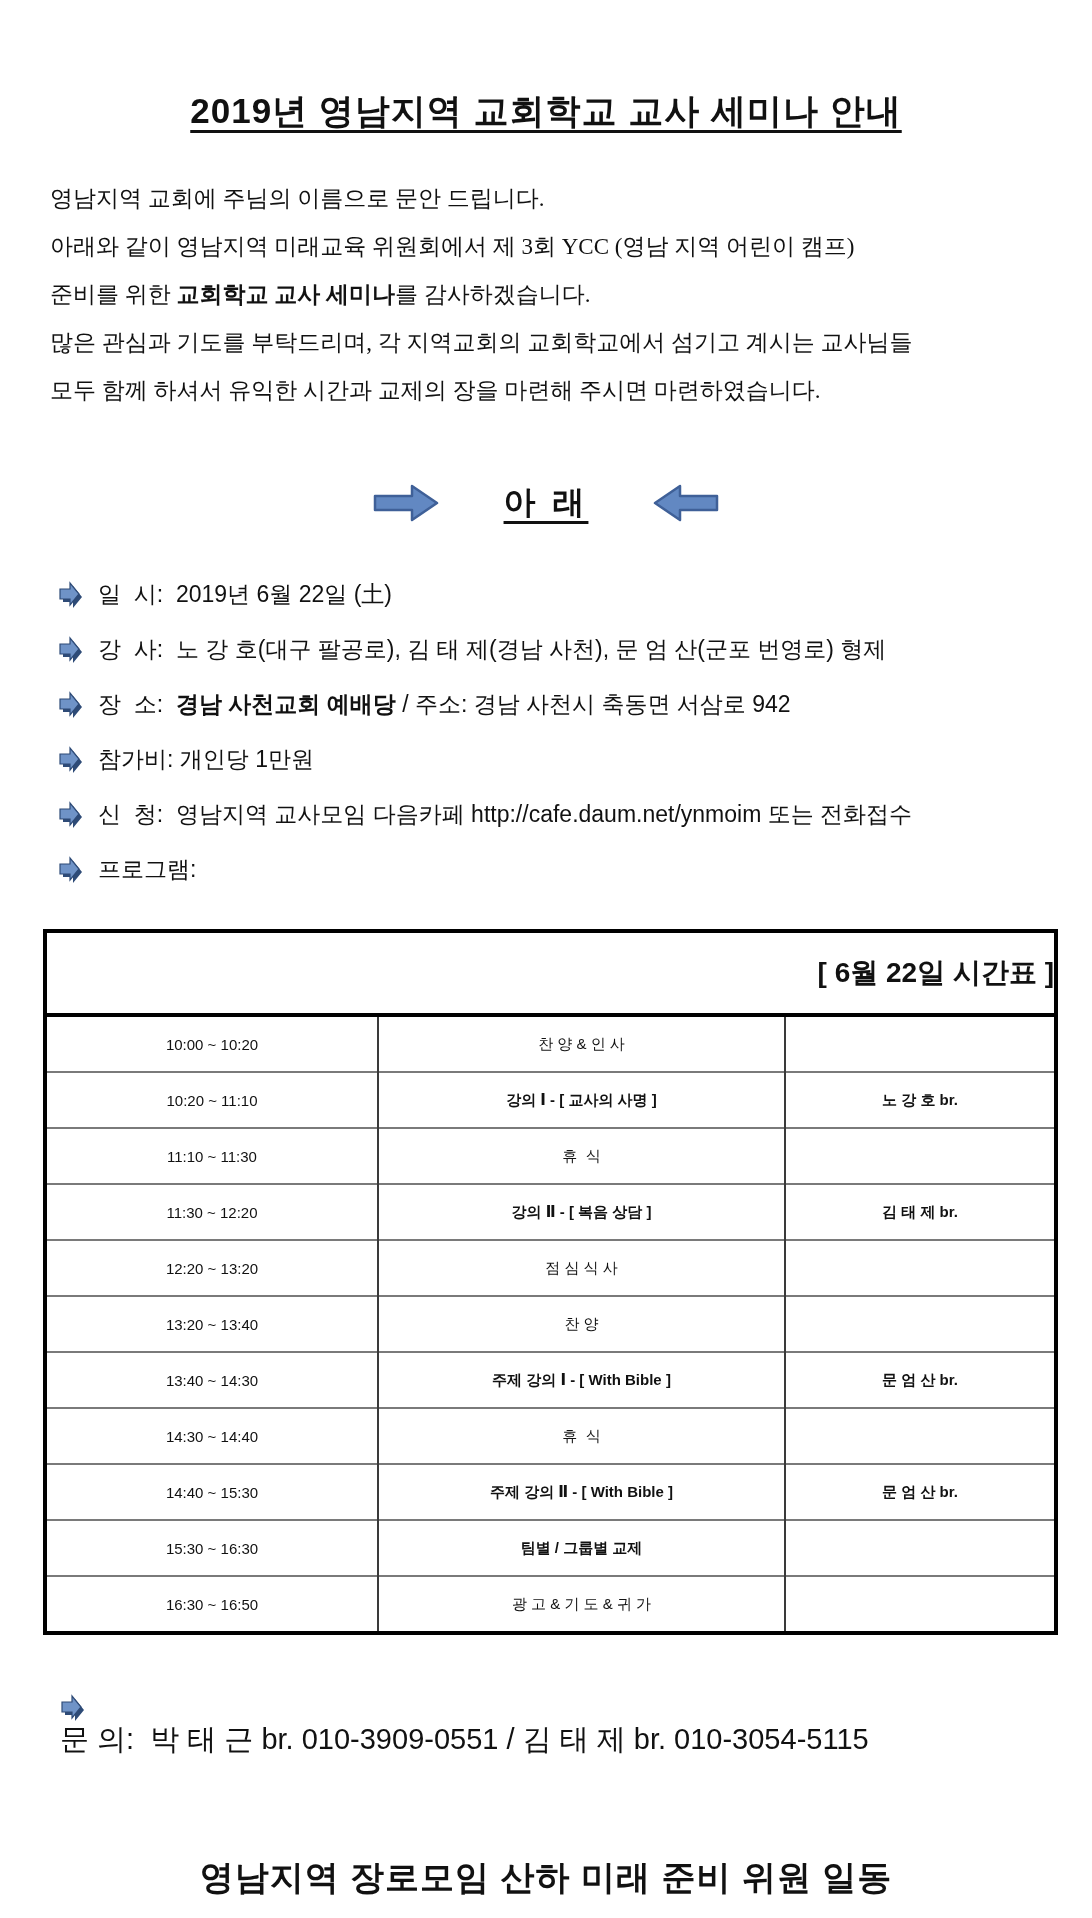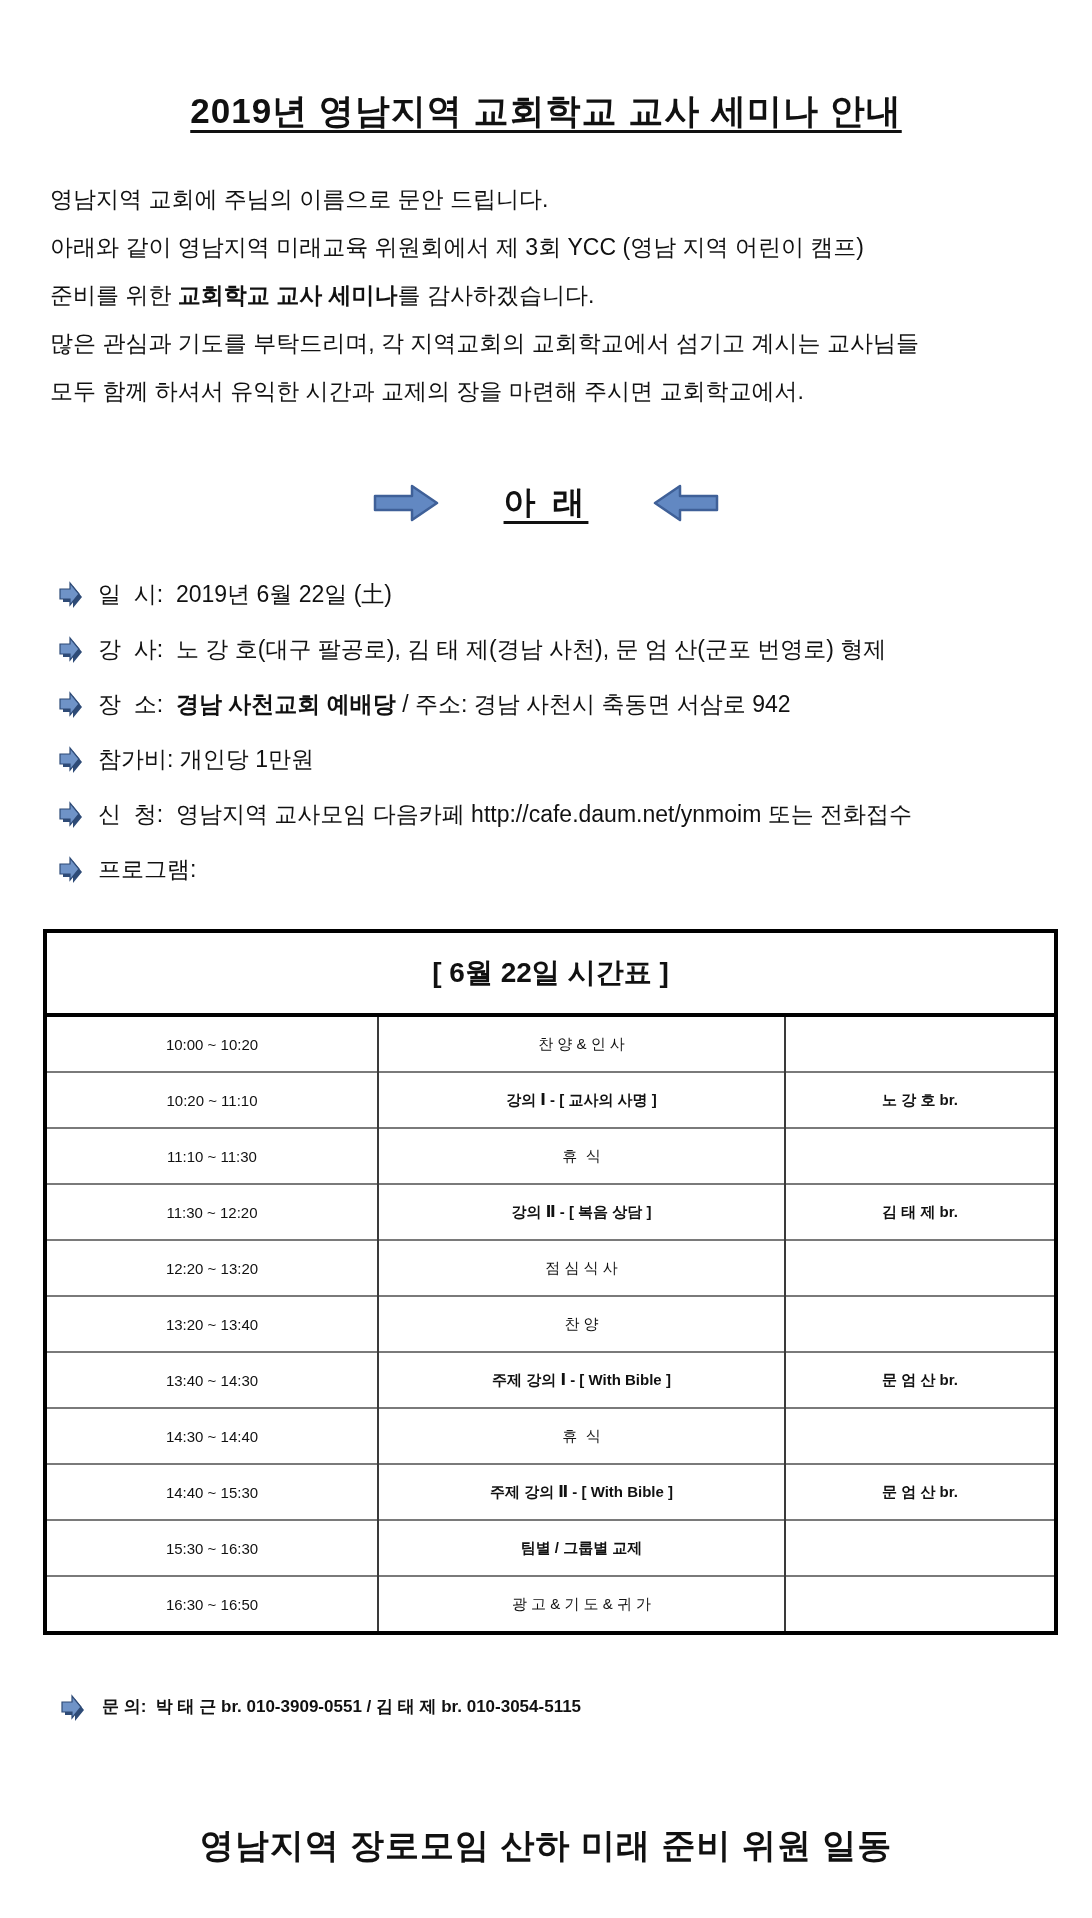--- a/index.html
+++ b/index.html
@@ -13,21 +13,21 @@
 
   .doc-title{
     margin:88px 20px 0 20px;
     text-align:center;
     font-size:35px;font-weight:bold;
     text-decoration:underline;
     text-underline-offset:7px;
     letter-spacing:1px;
   }
 
-  .intro{margin:40px 0 0 50px;font-size:23px;line-height:48px;}
+  .intro{margin:40px 0 0 50px;font-size:23px;line-height:48px;font-family:Liberation Serif, serif;}
   .intro .b{font-weight:bold;}
 
   .below-row{
     margin-top:64px;
     display:flex;align-items:center;justify-content:center;
     gap:64px;height:48px;
   }
   .below-heading{
     font-size:32px;font-weight:bold;
     text-decoration:underline;text-underline-offset:8px;
@@ -44,59 +44,59 @@
 
   .schedule{
     margin:44px 0 0 43px;
     width:1011px;
     border-collapse:collapse;
     table-layout:fixed;
   }
   .schedule,.schedule th,.schedule td{border:0;}
   .schedule{border:4px solid #000;}
   .schedule th.tbl-title{
-    font-size:28px;font-weight:bold;text-align:center;
+    font-size:28px;font-weight:bold;text-align:right;
     padding:21px 0;border-bottom:4px solid #000;
   }
   .schedule td{
     height:54px;text-align:center;vertical-align:middle;
     font-size:15px;padding:0 6px;
   }
   .schedule tbody tr + tr td{border-top:2px solid #7a7a7a;}
   .schedule td.c2,.schedule td.c3{border-left:2px solid #3a3a3a;}
   .schedule col.time{width:333px;}
   .schedule col.content{width:407px;}
   .schedule col.speaker{width:271px;}
   .schedule .b{font-weight:bold;}
 
   .contact-row{
     margin:56px 0 0 60px;
     display:flex;align-items:flex-start;
-    font-size:17px;font-weight:bold;line-height:32px;
+    font-size:29px;font-weight:normal;line-height:32px;flex-direction:column;
   }
   .contact-row .bullet{flex:0 0 auto;margin:2px 16px 0 0;}
 
   .closing{
     margin-top:100px;text-align:center;
     font-size:34px;font-weight:bold;letter-spacing:1px;
   }
 </style>
 </head>
 <body>
 
 <div class="page">
 
   <div class="doc-title" data-bind="title">2019년 영남지역 교회학교 교사 세미나 안내</div>
 
   <div class="intro">
     <div data-bind="intro.line1">영남지역 교회에 주님의 이름으로 문안 드립니다.</div>
     <div data-bind="intro.line2">아래와 같이 영남지역 미래교육 위원회에서 제 3회 YCC (영남 지역 어린이 캠프)</div>
     <div><span data-bind="intro.line3_pre">준비를 위한 </span><span class="b" data-bind="intro.line3_bold">교회학교 교사 세미나</span><span data-bind="intro.line3_post">를 감사하겠습니다.</span></div>
     <div data-bind="intro.line4">많은 관심과 기도를 부탁드리며, 각 지역교회의 교회학교에서 섬기고 계시는 교사님들</div>
-    <div data-bind="intro.line5">모두 함께 하셔서 유익한 시간과 교제의 장을 마련해 주시면 교회학교에서.</div>
+    <div data-bind="intro.line5">모두 함께 하셔서 유익한 시간과 교제의 장을 마련해 주시면 마련하였습니다.</div>
   </div>
 
   <div class="below-row">
     <svg width="68" height="40" viewBox="0 0 68 40">
       <polygon points="3,13 40,13 40,3 65,20 40,37 40,27 3,27" fill="#6288c2" stroke="#3f6098" stroke-width="2.5" stroke-linejoin="round"></polygon>
     </svg>
     <span class="below-heading" data-bind="below_heading">아 래</span>
     <svg width="68" height="40" viewBox="0 0 68 40">
       <polygon points="65,13 28,13 28,3 3,20 28,37 28,27 65,27" fill="#6288c2" stroke="#3f6098" stroke-width="2.5" stroke-linejoin="round"></polygon>
     </svg>

